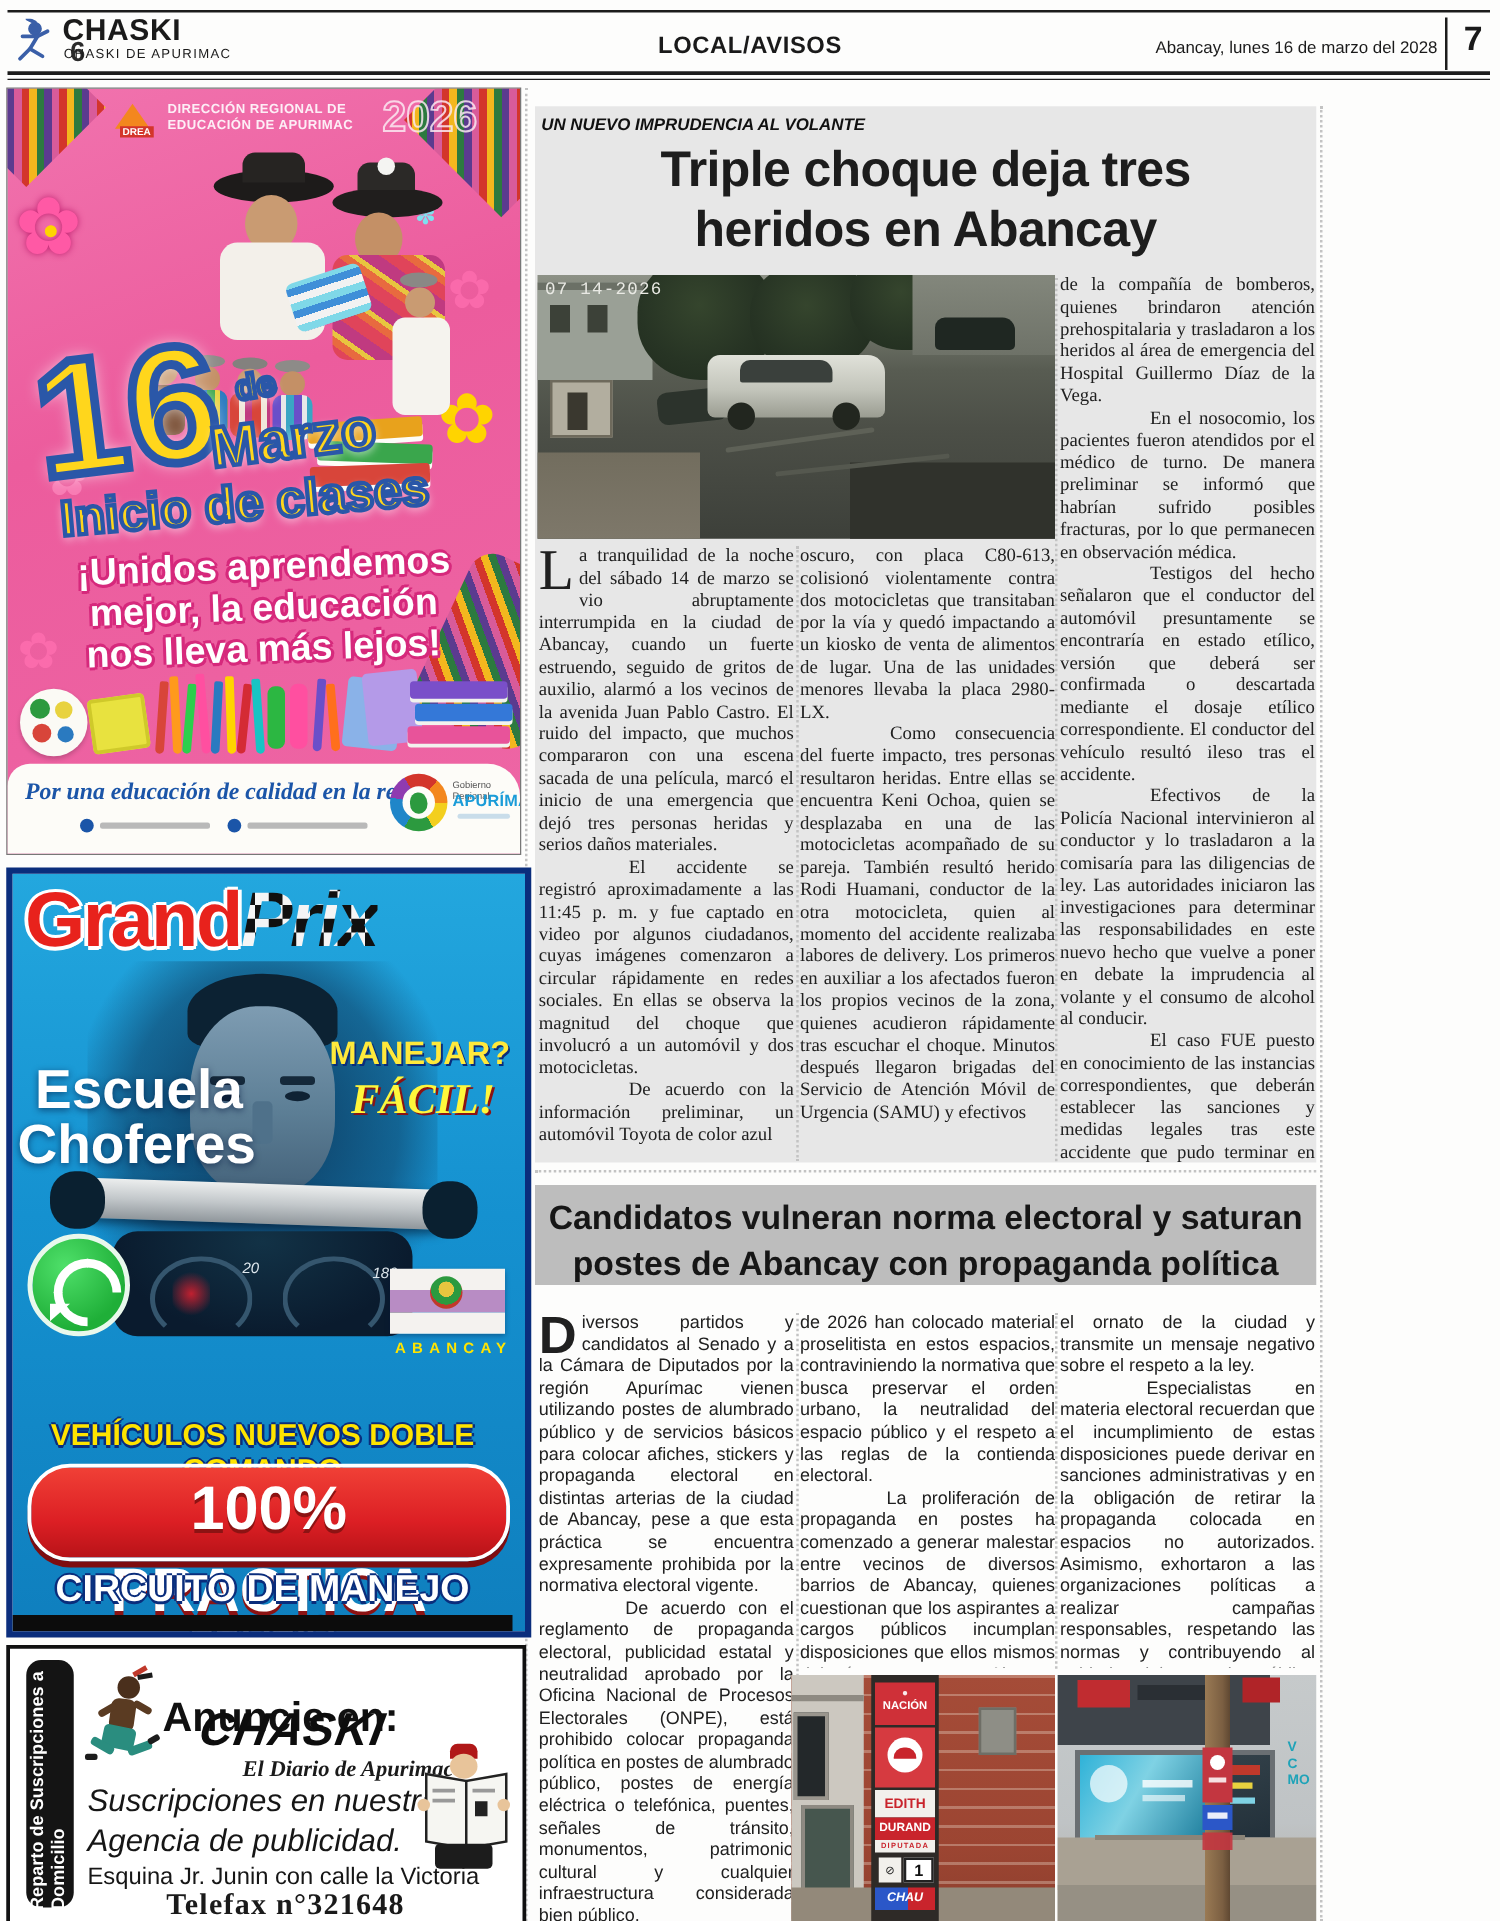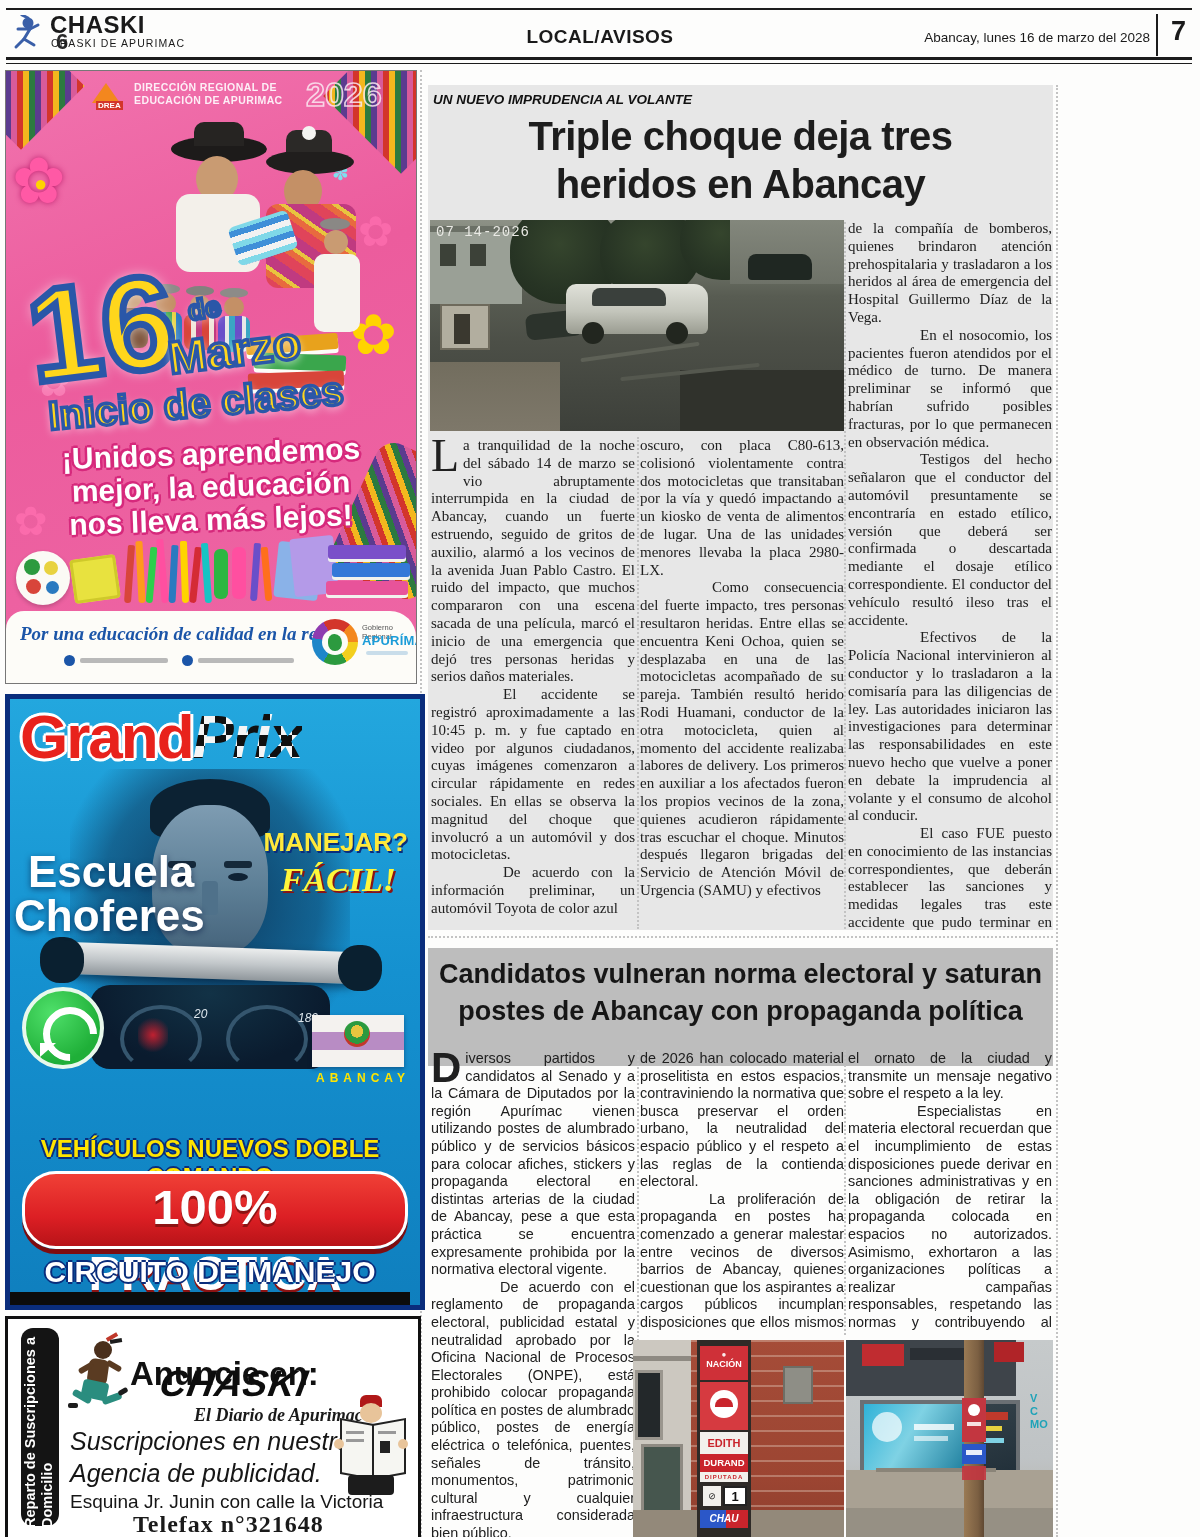--- a/index.html
+++ b/index.html
@@ -339,38 +339,38 @@
     </div>
     <div class="abs" style="left:0;top:142px;width:130px;height:70px;background:linear-gradient(180deg,#726d5e,#7e786a);"></div>
     <div class="abs" style="left:250px;top:150px;width:164px;height:62px;background:#30322c;"></div>
     <div class="abs" style="left:150px;top:130px;width:120px;height:4px;background:#5e6157;transform:rotate(-8deg);border-radius:2px;"></div>
     <div class="abs" style="left:190px;top:150px;width:140px;height:4px;background:#55584f;transform:rotate(-6deg);border-radius:2px;"></div>
     <div class="abs ts" style="left:6px;top:4px;">07  14-2026</div>
   </div>
 
   <div class="abs col a1" style="left:431px;top:437px;width:204px;height:492px;">
     <p><span class="dropcap1">L</span><span>a tranquilidad de la noche del sábado 14 de marzo se vio abruptamente interrumpida en la ciudad de Abancay, cuando un fuerte estruendo, seguido de gritos de auxilio, alarmó a los vecinos de la avenida Juan Pablo Castro. El ruido del impacto, que muchos compararon con una escena sacada de una película, marcó el inicio de una emergencia que dejó tres personas heridas y serios daños materiales.</span></p>
-    <p class="ind">El accidente se registró aproximadamente a las 10:45 p. m. y fue captado en video por algunos ciudadanos, cuyas imágenes comenzaron a circular rápidamente en redes sociales. En ellas se observa la magnitud del choque que involucró a un automóvil y dos motocicletas.</p>
+    <p class="ind">El accidente se registró aproximadamente a las 11:45 p. m. y fue captado en video por algunos ciudadanos, cuyas imágenes comenzaron a circular rápidamente en redes sociales. En ellas se observa la magnitud del choque que involucró a un automóvil y dos motocicletas.</p>
     <p class="ind">De acuerdo con la información preliminar, un automóvil Toyota de color azul</p>
   </div>
   <div class="abs dot-v" style="left:637px;top:437px;height:492px;"></div>
   <div class="abs col a1" style="left:640px;top:437px;width:204px;height:492px;">
     <p>oscuro, con placa C80-613, colisionó violentamente contra dos motocicletas que transitaban por la vía y quedó impactando a un kiosko de venta de alimentos de lugar. Una de las unidades menores llevaba la placa 2980-LX.</p>
     <p class="ind">Como consecuencia del fuerte impacto, tres personas resultaron heridas. Entre ellas se encuentra Keni Ochoa, quien se desplazaba en una de las motocicletas acompañado de su pareja. También resultó herido Rodi Huamani, conductor de la otra motocicleta, quien al momento del accidente realizaba labores de delivery. Los primeros en auxiliar a los afectados fueron los propios vecinos de la zona, quienes acudieron rápidamente tras escuchar el choque. Minutos después llegaron brigadas del Servicio de Atención Móvil de Urgencia (SAMU) y efectivos</p>
   </div>
   <div class="abs dot-v" style="left:844px;top:222px;height:707px;"></div>
   <div class="abs col a1" style="left:848px;top:220px;width:204px;height:710px;">
     <p>de la compañía de bomberos, quienes brindaron atención prehospitalaria y trasladaron a los heridos al área de emergencia del Hospital Guillermo Díaz de la Vega.</p>
     <p class="ind">En el nosocomio, los pacientes fueron atendidos por el médico de turno. De manera preliminar se informó que habrían sufrido posibles fracturas, por lo que permanecen en observación médica.</p>
     <p class="ind">Testigos del hecho señalaron que el conductor del automóvil presuntamente se encontraría en estado etílico, versión que deberá ser confirmada o descartada mediante el dosaje etílico correspondiente. El conductor del vehículo resultó ileso tras el accidente.</p>
     <p class="ind">Efectivos de la Policía Nacional intervinieron al conductor y lo trasladaron a la comisaría para las diligencias de ley. Las autoridades iniciaron las investigaciones para determinar las responsabilidades en este nuevo hecho que vuelve a poner en debate la imprudencia al volante y el consumo de alcohol al conducir.</p>
     <p class="ind">El caso FUE puesto en conocimiento de las instancias correspondientes, que deberán establecer las sanciones y medidas legales tras este accidente que pudo terminar en una tragedia mayor.</p>
   </div>
 
-  <div class="abs headline2-box" style="left:428px;top:948px;width:625px;height:118px;">
+  <div class="abs headline2-box" style="left:428px;top:948px;width:625px;height:80px;">
     <div class="headline2" style="padding-top:8px;">
       <div>Candidatos vulneran norma electoral y saturan</div>
       <div>postes de Abancay con propaganda política</div>
     </div>
   </div>
 
   <div class="abs col a2" style="left:431px;top:1050px;width:204px;height:487px;">
     <p><span class="dropcap2">D</span><span>iversos partidos y candidatos al Senado y a la Cámara de Diputados por la región Apurímac vienen utilizando postes de alumbrado público y de servicios básicos para colocar afiches, stickers y propaganda electoral en distintas arterias de la ciudad de Abancay, pese a que esta práctica se encuentra expresamente prohibida por la normativa electoral vigente.</span></p>
     <p class="ind">De acuerdo con el reglamento de propaganda electoral, publicidad estatal y neutralidad aprobado por la Oficina Nacional de Procesos Electorales (ONPE), está prohibido colocar propaganda política en postes de alumbrado público, postes de energía eléctrica o telefónica, puentes, señales de tránsito, monumentos, patrimonio cultural y cualquier infraestructura considerada bien público.</p>
 

